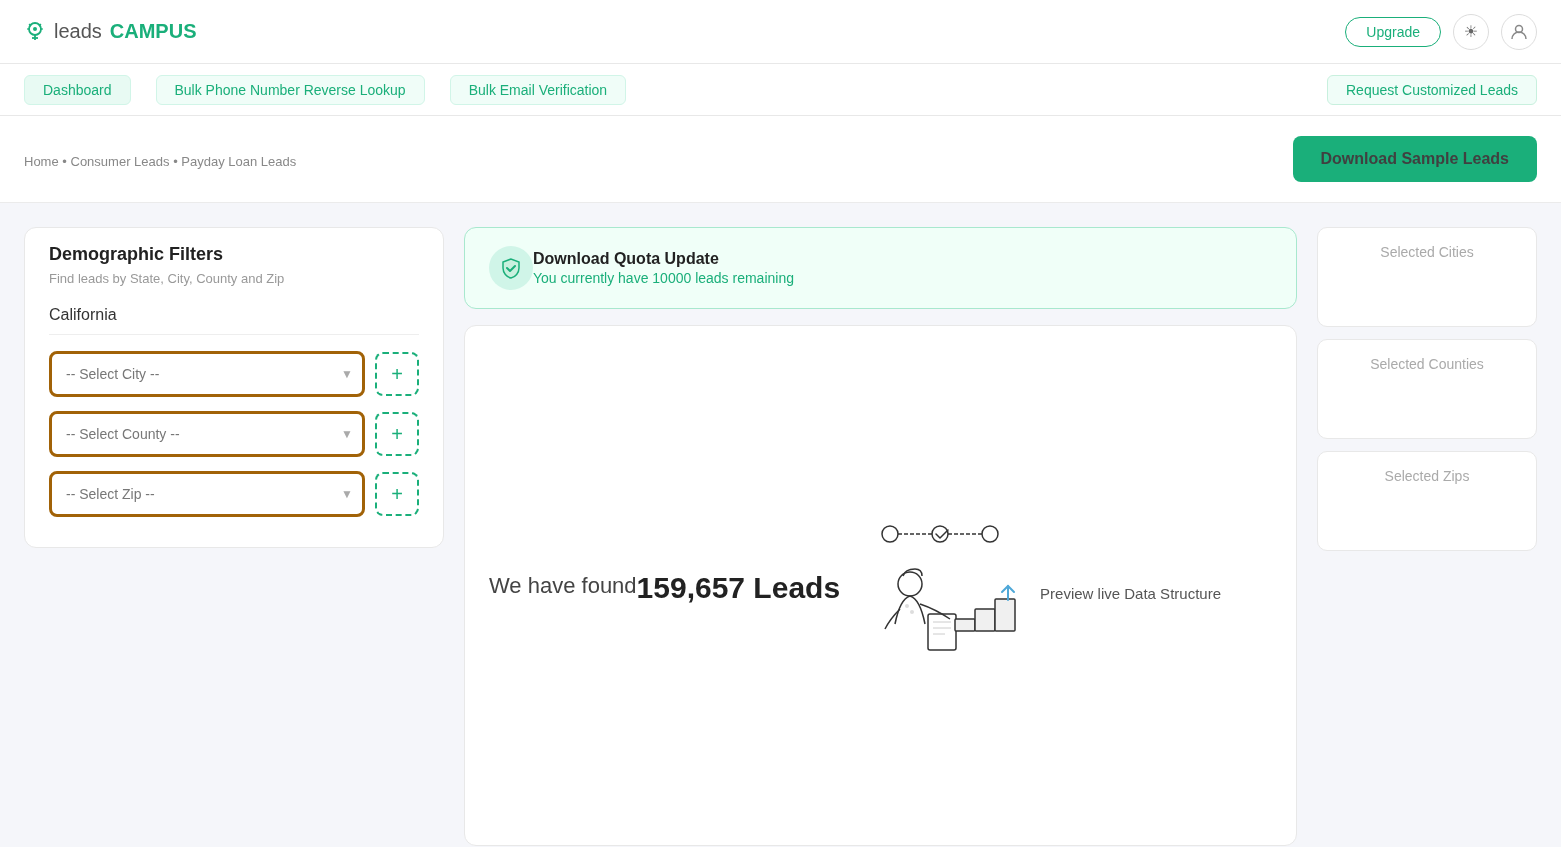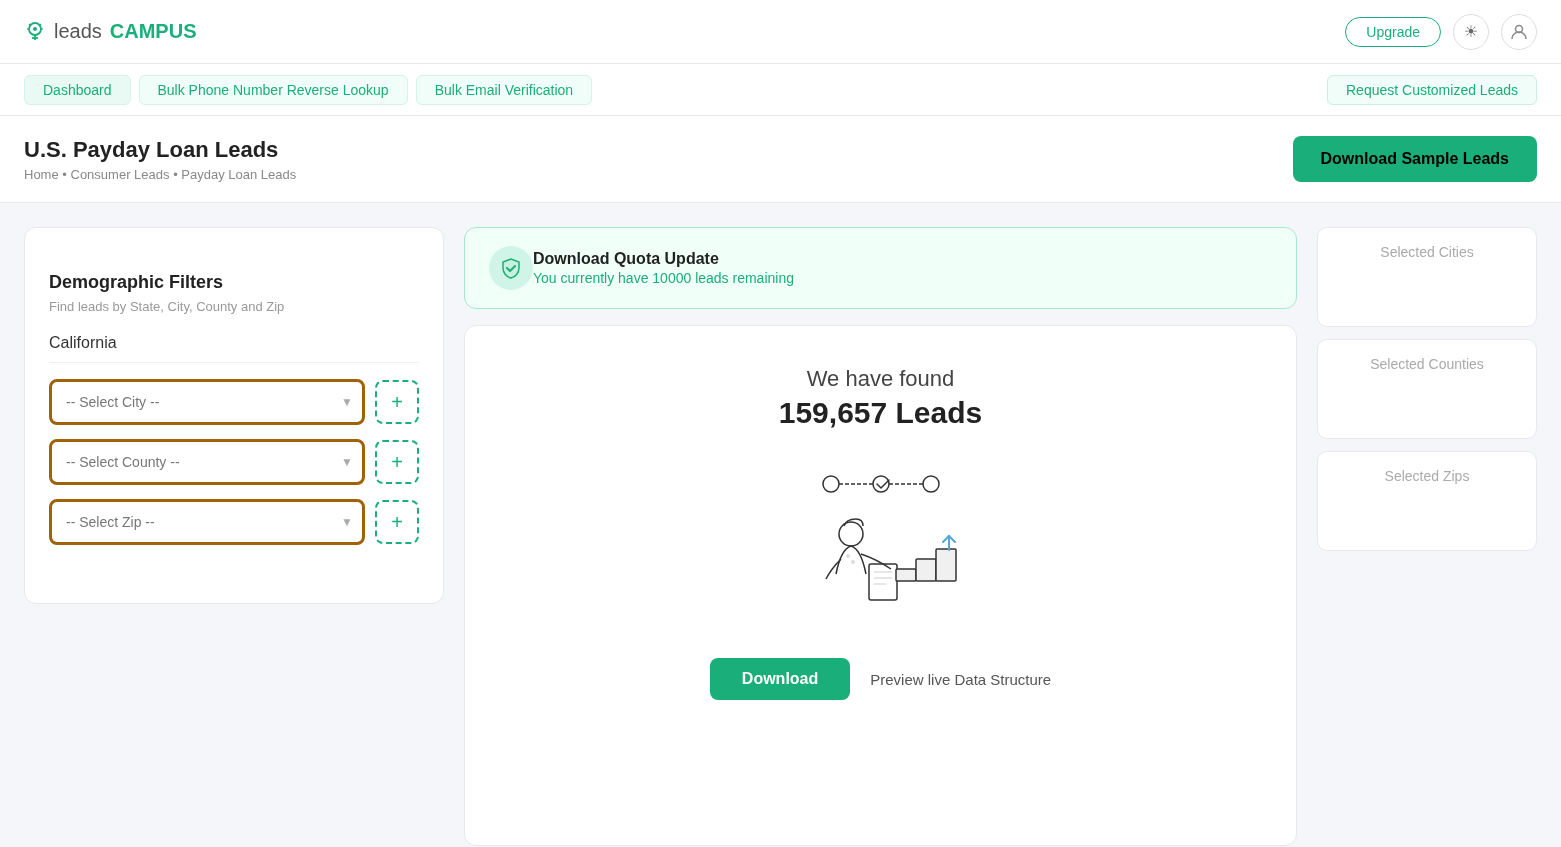--- a/index.html
+++ b/index.html
@@ -55,21 +55,21 @@
       background: #fff;
       border-bottom: 1px solid #e8e8e8;
       padding: 0 24px;
       display: flex;
       align-items: center;
       justify-content: space-between;
       height: 52px;
     }
     .nav-tabs {
       display: flex;
-      gap: 8px;
+      gap: 25px;
     }
     .nav-tab {
       padding: 6px 18px;
       border-radius: 6px;
       font-size: 14px;
       cursor: pointer;
       background: #f0fdf8;
       color: #1aaf7a;
       border: 1px solid #d1f5e8;
       font-weight: 400;
@@ -103,21 +103,21 @@
       color: #222;
     }
     .breadcrumb {
       font-size: 13px;
       color: #888;
       margin-top: 4px;
     }
     .breadcrumb span { color: #888; }
     .download-sample-btn {
       background: #1aaf7a;
-      color: #000000;
+      color: #404040;
       border: none;
       padding: 14px 28px;
       border-radius: 8px;
       font-size: 16px;
       font-weight: 600;
       cursor: pointer;
     }
 
     
     .main-content {
@@ -126,21 +126,21 @@
       padding: 24px;
       min-height: calc(100vh - 180px);
     }
 
     
     .left-panel {
       width: 420px;
       flex-shrink: 0;
       background: #fff;
       border-radius: 12px;
-      padding: 44px 24px;
+      padding: 16px 24px;
       border: 1px solid #e8e8e8;
       height: fit-content;
     }
     .panel-title {
       font-size: 18px;
       font-weight: 700;
       color: #222;
       margin-bottom: 6px;
     }
     .panel-subtitle {
@@ -239,21 +239,20 @@
       margin-top: 2px;
       text-align: center;
     }
 
     .results-panel {
       background: #fff;
       border: 1px solid #e8e8e8;
       border-radius: 12px;
       padding: 40px 24px;
       display: flex;
-      flex-direction: column;
       align-items: center;
       flex: 1;
     }
     .found-text {
       font-size: 22px;
       color: #444;
       text-align: center;
     }
     .leads-count {
       font-size: 30px;
@@ -349,21 +348,20 @@
   <div class="nav-tabs">
     <div class="nav-tab active">Dashboard</div>
     <div class="nav-tab">Bulk Phone Number Reverse Lookup</div>
     <div class="nav-tab">Bulk Email Verification</div>
   </div>
   <button class="request-btn">Request Customized Leads</button>
 </div>
 
 <div class="page-header">
   <div>
-    <div class="page-title">U.S. Payday Loan Leads</div>
     <div class="breadcrumb">
       <span>Home</span>
       <span>•</span>
       <span>Consumer Leads</span>
       <span>•</span>
       <span>Payday Loan Leads</span>
     </div>
   </div>
   <button class="download-sample-btn">Download Sample Leads</button>
 </div>
@@ -454,21 +452,20 @@
           <line x1="168" y1="82" x2="168" y2="96" stroke="#4fa8d8" stroke-width="2" stroke-linecap="round"></line>
 
           <path d="M63 72 Q65 65 75 65 Q82 65 82 72" stroke="#333" stroke-width="1.5" fill="none"></path>
 
           <circle cx="67" cy="102" r="2" fill="#ddd"></circle>
           <circle cx="72" cy="108" r="2" fill="#ddd"></circle>
         </svg>
       </div>
 
       <div class="action-row">
-        <button class="download-btn">Download</button>
         <button class="preview-link">Preview live Data Structure</button>
       </div>
     </div>
   </div>
 
   <div class="right-panel">
     <div class="selected-section">
       <div class="selected-section-title">Selected Cities</div>
     </div>
     <div class="selected-section">

